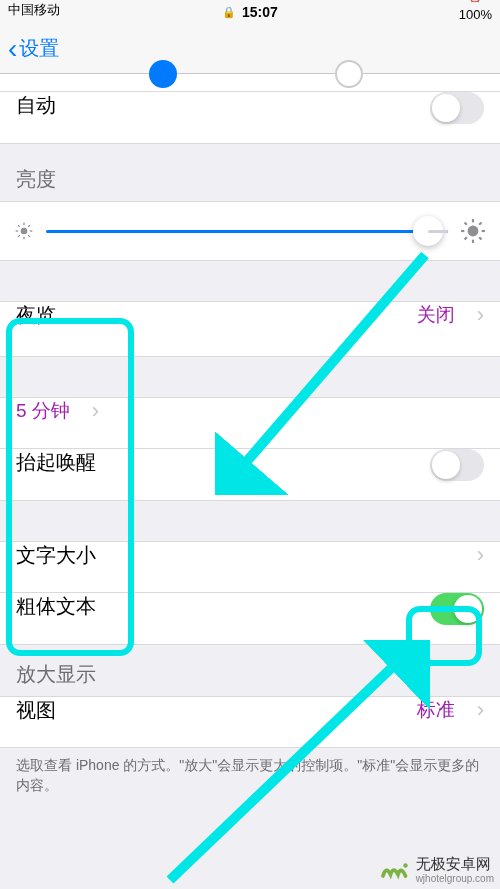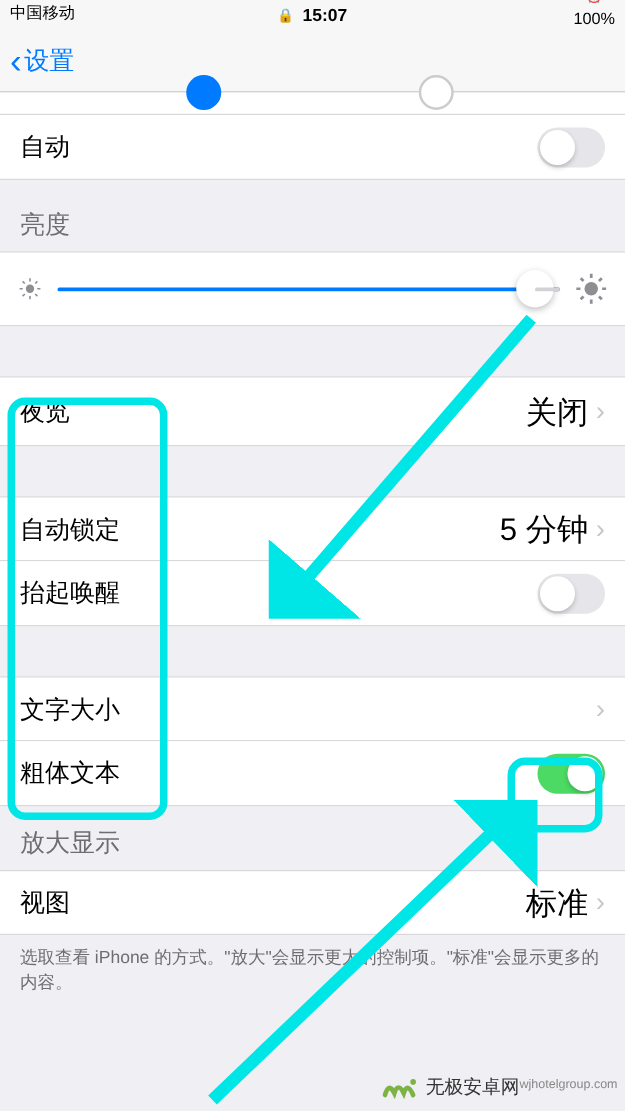--- a/index.html
+++ b/index.html
@@ -38,27 +38,28 @@
     
     .partial-row {
       height: 18px; background: #fff; border-bottom: 1px solid #d9d9db;
       position: relative;
     }
     .partial-dot-blue { position: absolute; left: 149px; top: -14px; width: 28px; height: 28px; background: #007aff; border-radius: 50%; }
     .partial-ring { position: absolute; left: 335px; top: -14px; width: 28px; height: 28px; border: 2px solid #ccc; border-radius: 50%; background: #fff; }
     
     .row {
       background: #fff; min-height: 52px;
-      display: flex; align-items: center;
+      display: flex; 
       padding: 0 16px;
       border-bottom: 1px solid #d9d9db;
       font-size: 20px;
+      gap: 16px;
     }
     .row .label { flex: 1; }
-    .row .value { color: #000000; font-size: 25px; }
+    .row .value { color: #a21caf; font-size: 19px; }
     .row .chevron { color: #c7c7cc; font-size: 22px; margin-left: 6px; }
     .section-header {
       padding: 22px 16px 8px; font-size: 20px; color: #6d6d72;
     }
     .footer-text {
       padding: 8px 16px 20px; font-size: 14px; color: #6d6d72; line-height: 1.4;
     }
     
     .toggle { width: 54px; height: 32px; background: #e5e5ea; border-radius: 16px; position: relative; transition: .2s; }
     .toggle .knob { position: absolute; top: 2px; left: 2px; width: 28px; height: 28px; background: #fff; border-radius: 50%; box-shadow: 0 2px 4px rgba(0,0,0,.2); }
@@ -83,21 +84,21 @@
     .hl1 { left: 6px; top: 318px; width: 128px; height: 338px; }
     .hl2 { left: 406px; top: 606px; width: 76px; height: 60px; }
     
     .arrow { position: absolute; z-index: 49; pointer-events: none; }
     
     .watermark {
       position: absolute; bottom: 4px; right: 6px; z-index: 60;
       display: flex; align-items: center; gap: 6px;
     }
     .wm-logo { width: 30px; height: 30px; }
-    .wm-text { display: flex; flex-direction: row; line-height: 1.1; }
+    .wm-text { display: flex; flex-direction: column; line-height: 1.1; }
     .wm-text .t1 { font-size: 15px; color: #333; font-weight: 500; }
     .wm-text .t2 { font-size: 10px; color: #888; }
   </style>
 </head>
 <body>
 
 <div class="status-bar">
   <div class="status-left">
     <span class="signal-bars">
         <span></span>
@@ -181,21 +182,20 @@
 
 <div class="row group-top" style="min-height:56px">
   <span class="label">夜览</span>
   <span class="value">关闭</span>
   <span class="chevron">›</span>
 </div>
 
 <div style="height:40px"></div>
 
 <div class="row group-top">
-  <span class="label">自动锁定</span>
   <span class="value">5 分钟</span>
   <span class="chevron">›</span>
 </div>
 
 <div class="row">
   <span class="label">抬起唤醒</span>
   <div class="toggle">
       <div class="knob"></div>
     </div>
 </div>

